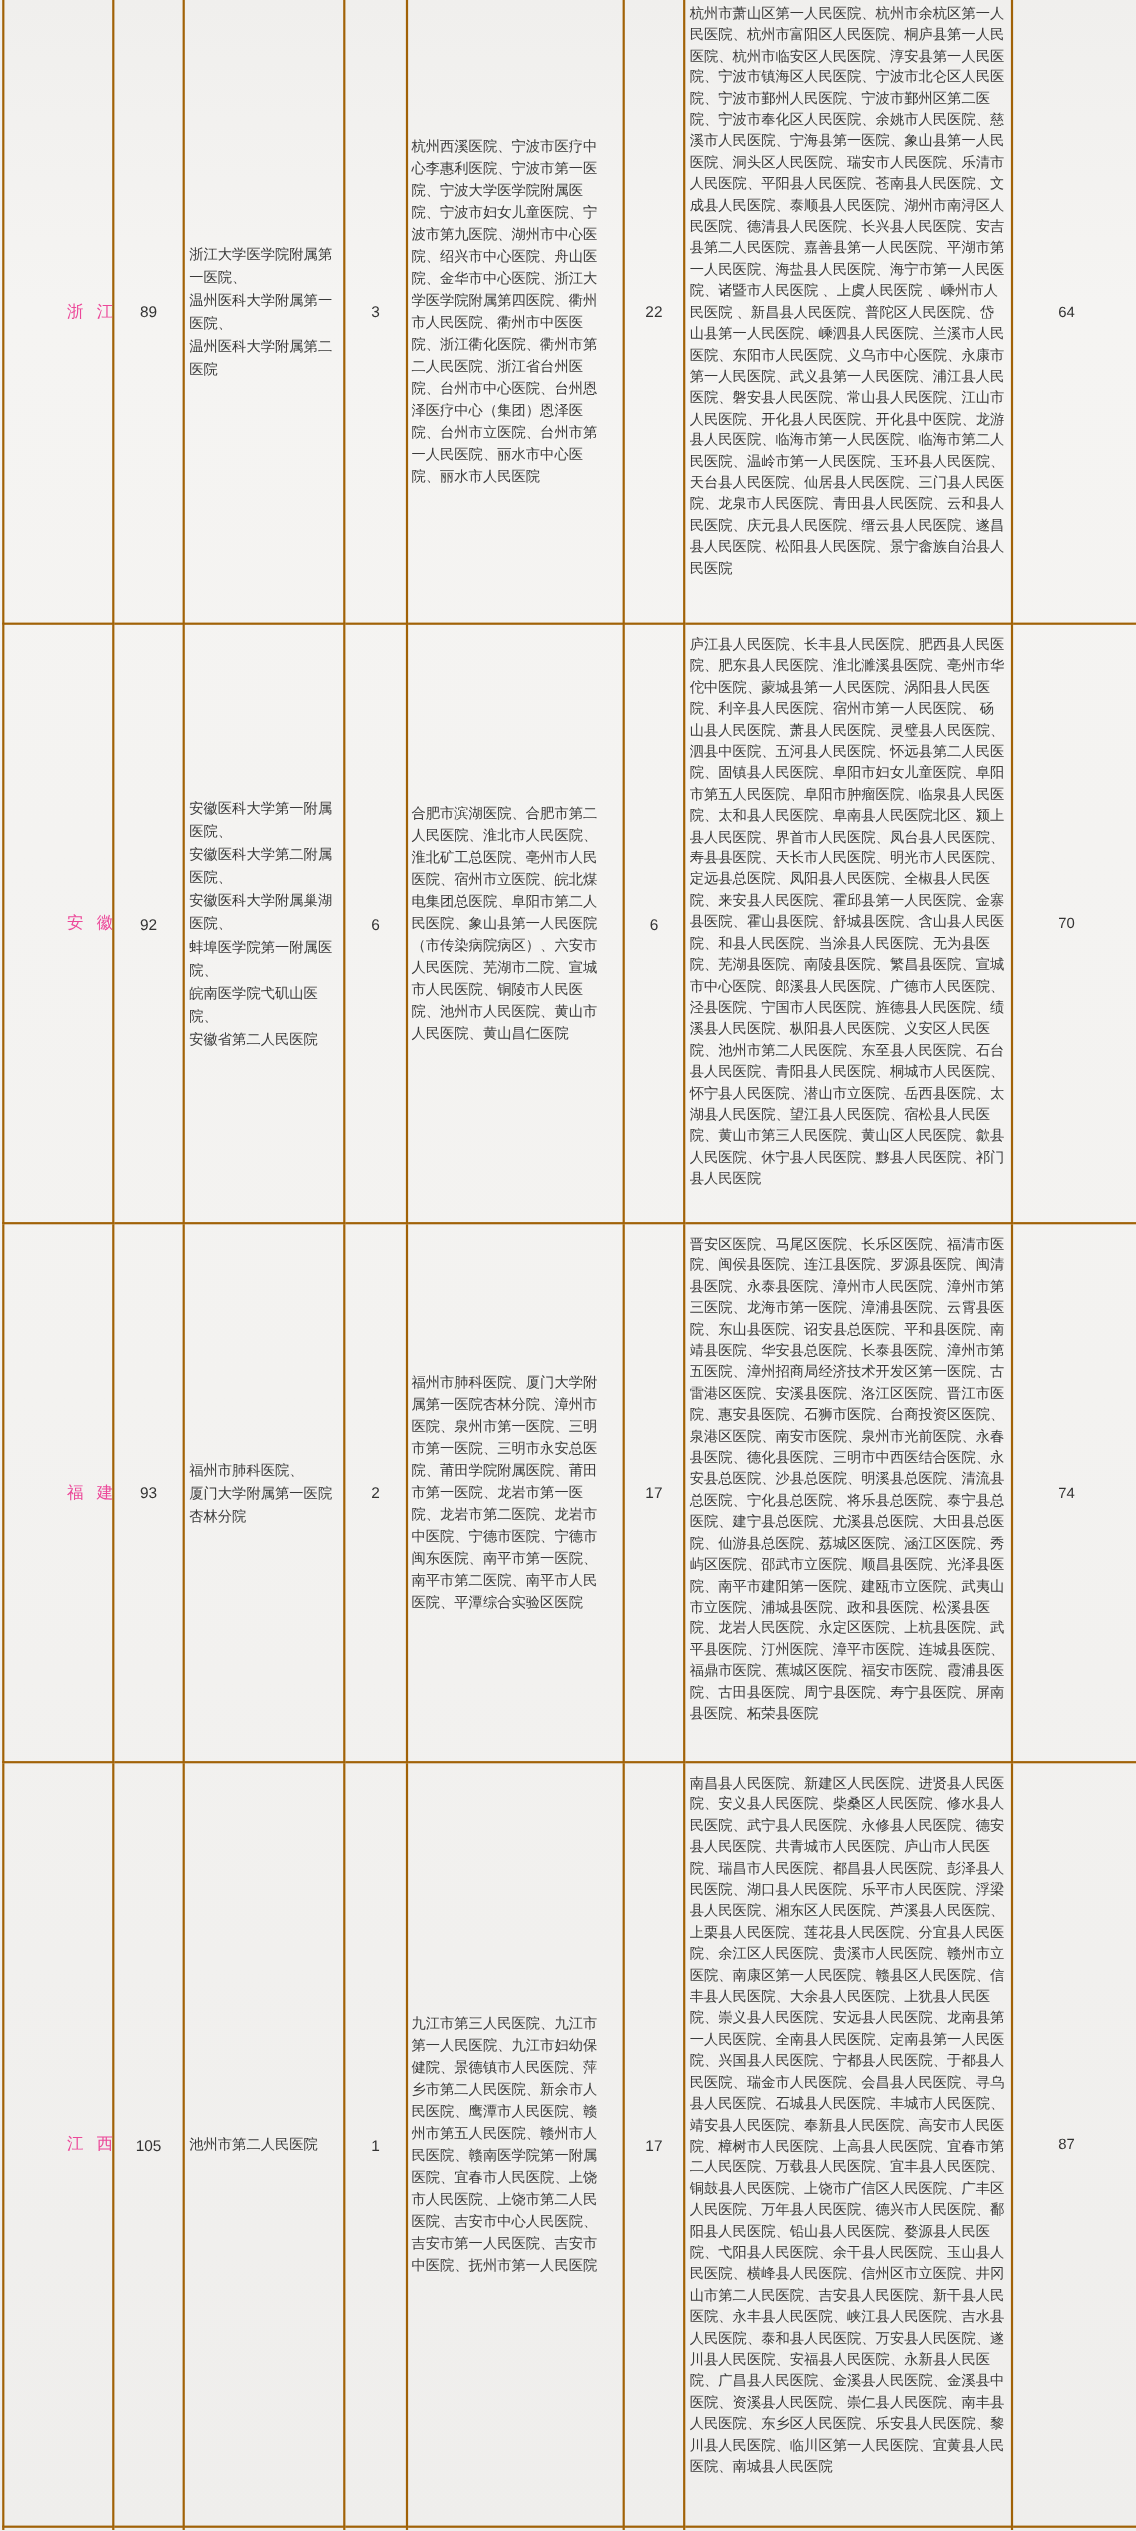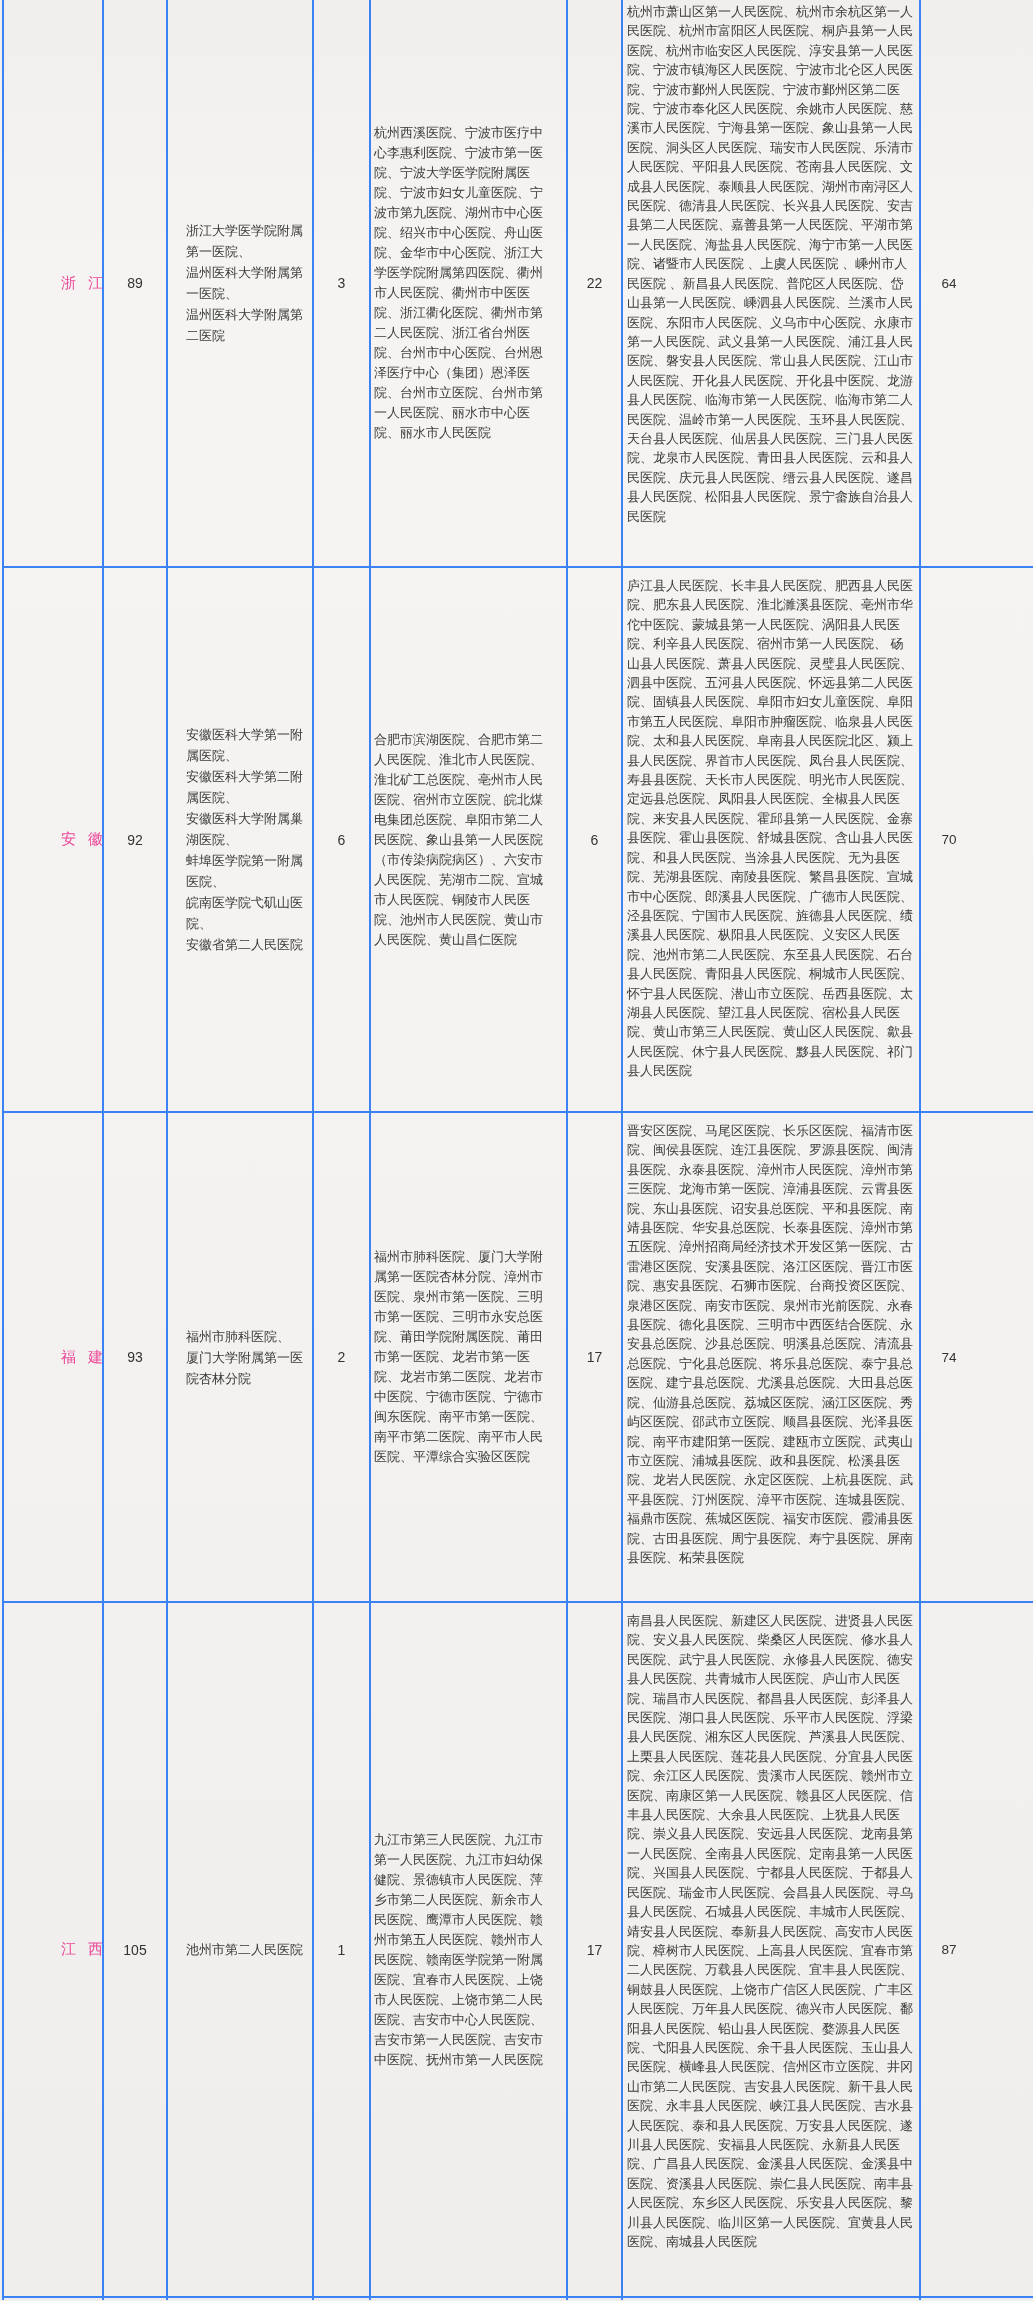--- a/index.html
+++ b/index.html
@@ -8,37 +8,37 @@
     background:linear-gradient(180deg,#f0efed 0%,#f5f4f2 12%,#f3f2f0 55%,#efeeec 100%);
     font-family:"Liberation Sans","DejaVu Sans",sans-serif;
     color:#3a3a3a;
   }
   .page{position:relative;width:1033px;height:2301px;}
   table.hosp{
     border-collapse:collapse;table-layout:fixed;
     margin-left:2px;width:1030px;
   }
   td{
-    border:2px solid #3b82f6;
+    border:2px solid #a16207;
     padding:0;vertical-align:middle;overflow:hidden;
     font-size:13px;
   }
   tr.r1 td{border-top:none;}          
   tr.r1{height:567px;}
   tr.r2{height:545px;}
   tr.r3{height:490px;}
   tr.r4{height:695px;}
   tr.sliver{height:2px;}
   tr.sliver td{border-bottom:none;height:2px;}
   td.c-last{border-right:none;}
   td.c-prov{text-align:center;padding-left:57px;}
   .prov{font-size:15px;letter-spacing:12px;white-space:nowrap;color:#ec4899;}
   td.c-num{text-align:center;font-size:14px;color:#333;}
-  td.c-last{text-align:center;padding-right:56px;font-size:13.5px;}
-  td.c-l3{padding-left:18px;}
+  td.c-last{text-align:right;padding-right:56px;font-size:13.5px;}
+  td.c-l3{padding-left:4px;}
   td.c-l3 .txt{line-height:21px;white-space:pre-line;}
   td.c-l5{padding:0 18px 0 3px;}
   td.c-l5 .txt{line-height:20px;white-space:pre-line;}
   td.c-l7{vertical-align:top;padding:8px 5px 0 4px;}
   tr.r1 td.c-l7{padding-top:2px;}
   td.c-l7 .txt{line-height:19.4px;white-space:pre-line;}
 </style>
 </head>
 <body>
 

